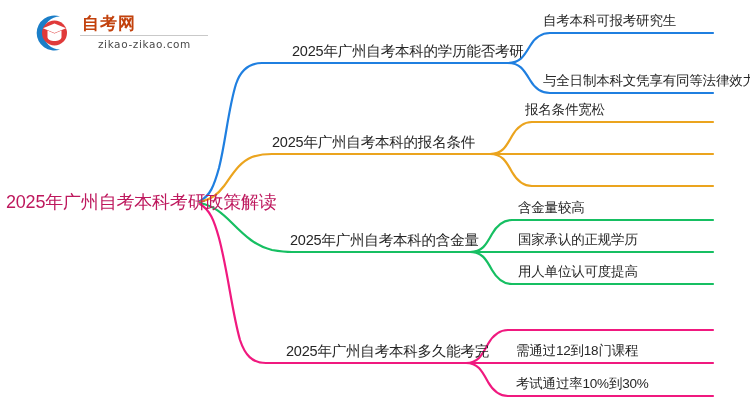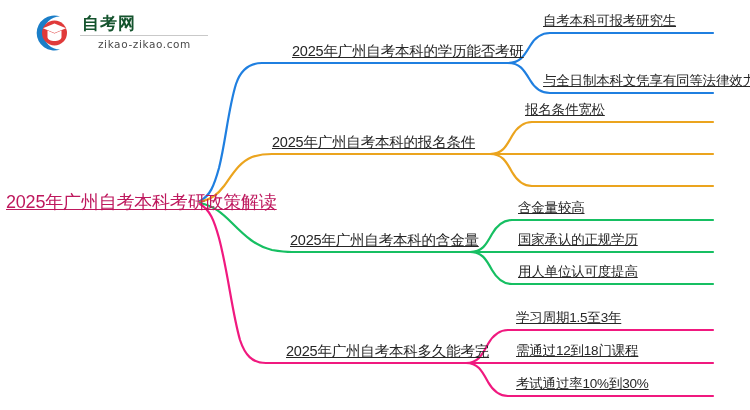--- a/index.html
+++ b/index.html
@@ -26,21 +26,20 @@
     width: 750px;
     height: 410px;
     pointer-events: none;
   }
   .node-text {
     position: absolute;
     white-space: nowrap;
     color: #2b2b2b;
     font-family: "Liberation Sans", "DejaVu Sans", sans-serif;
     letter-spacing: -0.2px;
-    text-decoration: underline;
   }
   .root-text {
     font-size: 18px;
     font-weight: 400;
     color: #be185d;
     left: 6px;
     top: 190px;
   }
   .branch-text {
     font-size: 14.5px;
@@ -65,21 +64,21 @@
     top: 2px;
     width: 44px;
     height: 42px;
   }
   #logo .wordmark {
     position: absolute;
     left: 52px;
     top: 2px;
     font-size: 17px;
     font-weight: bold;
-    color: #14532d;
+    color: #c2410c;
     letter-spacing: 1px;
   }
   #logo .rule {
     position: absolute;
     left: 50px;
     top: 25px;
     width: 128px;
     height: 1px;
     background: #c9c9c9;
   }
@@ -168,17 +167,16 @@
 
   <div class="node-text branch-text" style="left:272px; top:133px;">2025年广州自考本科的报名条件</div>
   <div class="node-text leaf-text" style="left:525px; top:101px;">报名条件宽松</div>
 
   <div class="node-text branch-text" style="left:290px; top:231px;">2025年广州自考本科的含金量</div>
   <div class="node-text leaf-text" style="left:518px; top:199px;">含金量较高</div>
   <div class="node-text leaf-text" style="left:518px; top:231px;">国家承认的正规学历</div>
   <div class="node-text leaf-text" style="left:518px; top:263px;">用人单位认可度提高</div>
 
   <div class="node-text branch-text" style="left:286px; top:342px;">2025年广州自考本科多久能考完</div>
-  <div class="node-text leaf-text" style="left:516px; top:309px;">学习周期1.5至3年</div>
   <div class="node-text leaf-text" style="left:516px; top:342px;">需通过12到18门课程</div>
   <div class="node-text leaf-text" style="left:516px; top:375px;">考试通过率10%到30%</div>
 
 </div>
 
 </body></html>

